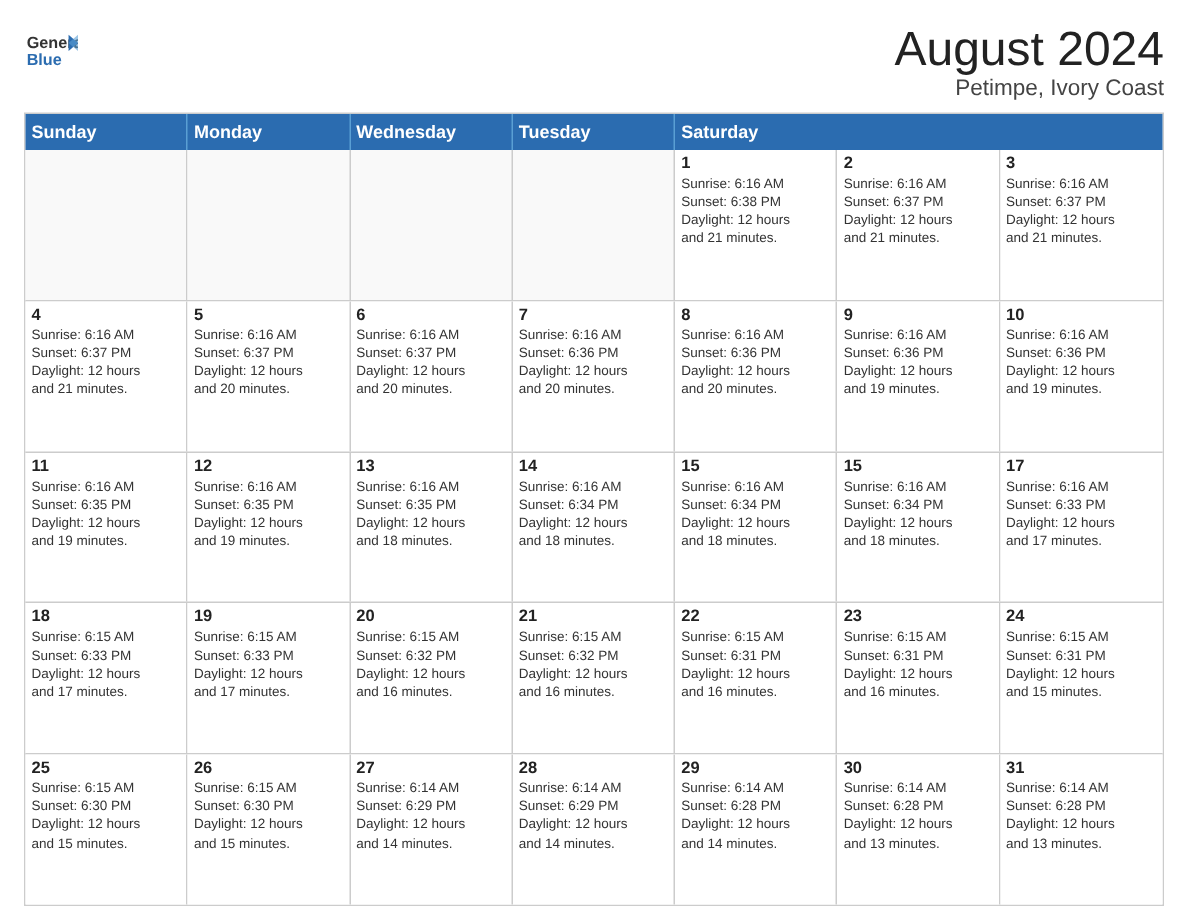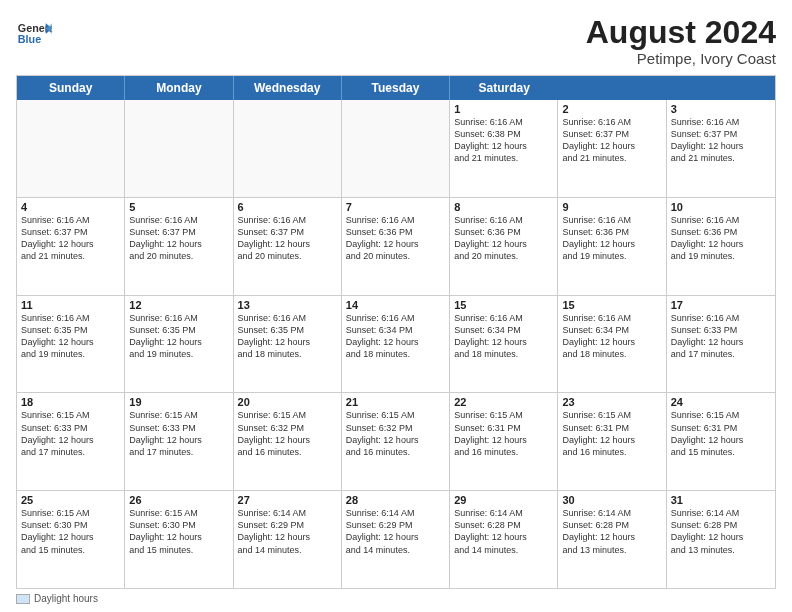--- a/index.html
+++ b/index.html
@@ -30,21 +30,21 @@
     }
     .logo-icon {
       width: 36px;
       height: 36px;
     }
     .title-block {
       text-align: right;
     }
     .title-block .month-year {
       font-size: 32px;
-      font-weight: bold;
+      font-weight: normal;
       color: #222;
       line-height: 1;
     }
     .title-block .location {
       font-size: 15px;
       color: #444;
       margin-top: 2px;
     }
     .calendar {
       flex: 1;
@@ -55,21 +55,21 @@
     .cal-header {
       display: grid;
       grid-template-columns: repeat(7, 1fr);
       background: #2b6cb0;
     }
     .cal-header-cell {
       color: #fff;
       font-size: 12px;
       font-weight: bold;
       padding: 5px 4px;
-      text-align: center;
+      text-align: left;
       border-right: 1px solid #5a9fd4;
     }
     .cal-header-cell:last-child { border-right: none; }
     .cal-body {
       flex: 1;
       display: flex;
       flex-direction: column;
     }
     .cal-row {
       display: grid;
@@ -372,17 +372,13 @@
             <span class="day-num">31</span>
             <div class="day-info" style="white-space: pre-line;">Sunrise: 6:14 AM
 Sunset: 6:28 PM
 Daylight: 12 hours
 and 13 minutes.</div>
           </div>
         </div>
       </div>
   </div>
 
-  <div class="footer">
-    <div class="footer-box"></div>
-    <span>Daylight hours</span>
-  </div>
 </div>
 
 </body></html>

